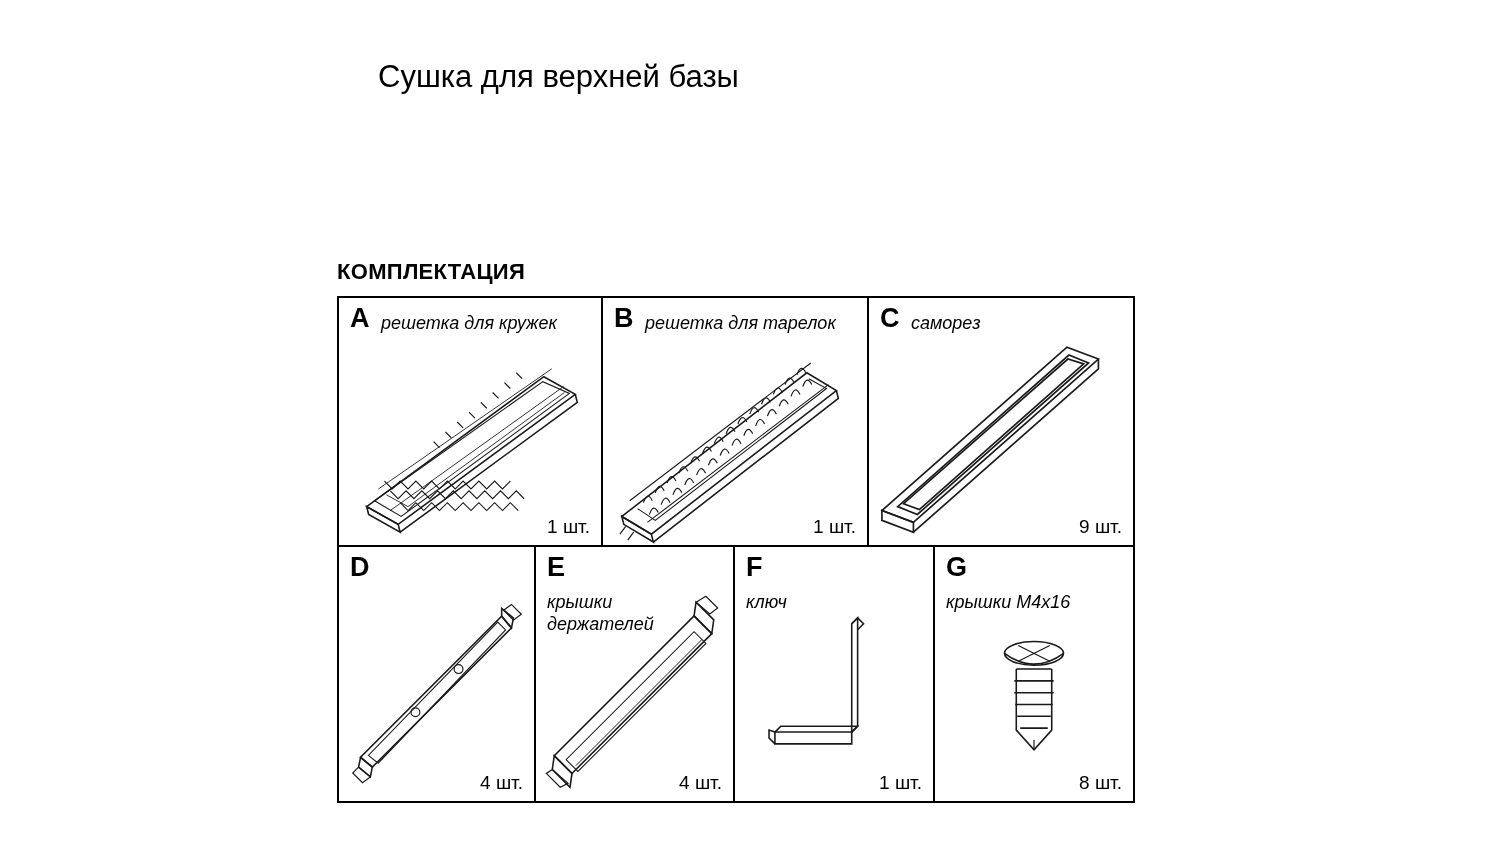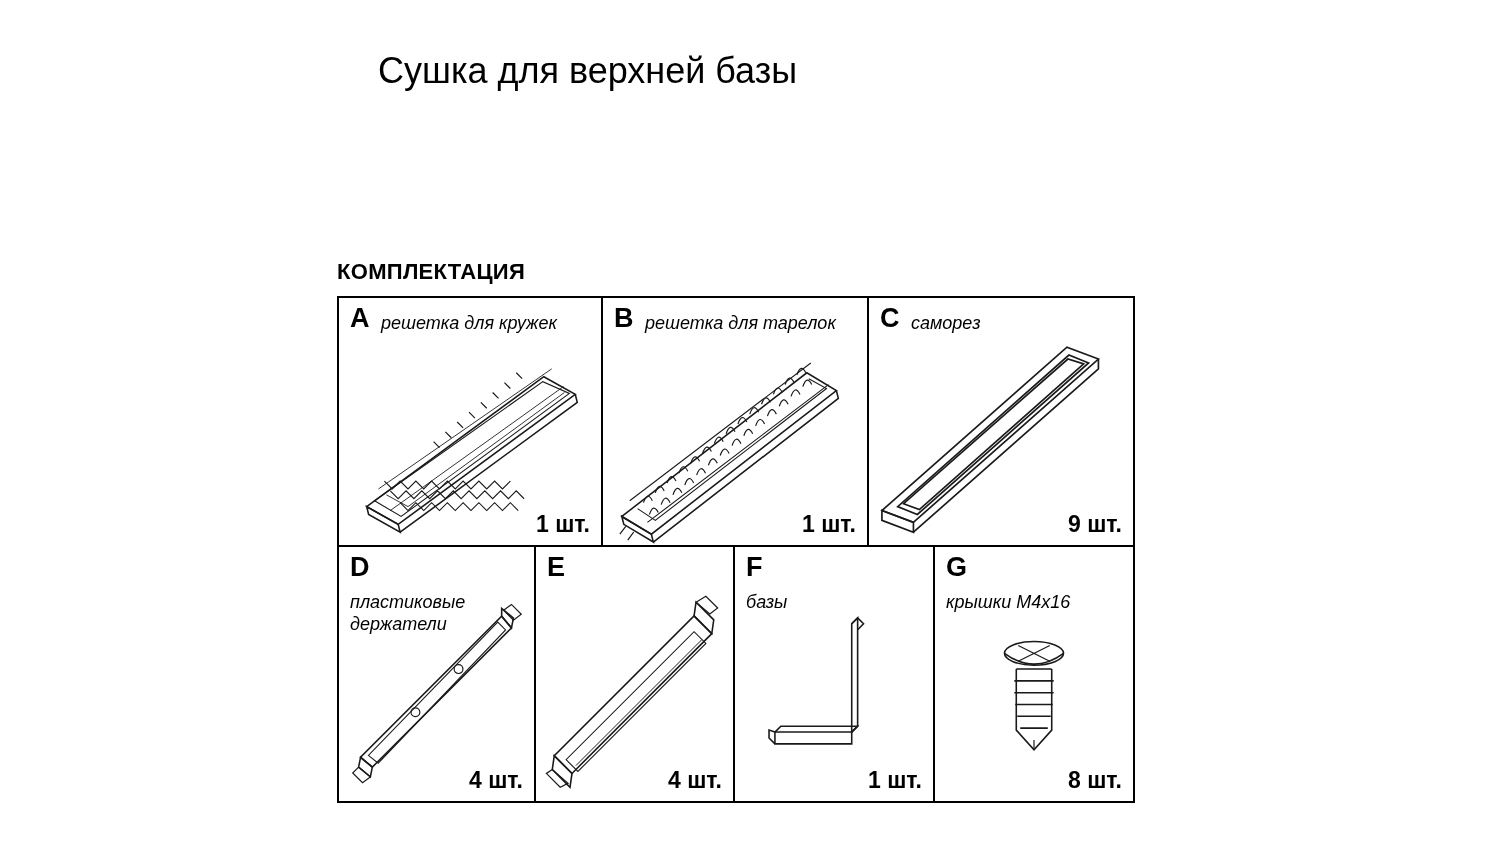--- a/index.html
+++ b/index.html
@@ -23,24 +23,24 @@
     top: 42px;
     width: 1000px;
   }
   .title-line {
     font-size: 38px;
     font-weight: bold;
     line-height: 1.22;
     letter-spacing: 0.2px;
   }
   .subtitle {
-    font-size: 36px;
+    font-size: 31px;
     font-weight: normal;
     line-height: 1.25;
-    margin-top: 6px;
+    margin-top: 16px;
   }
 
   
   .section-heading {
     position: absolute;
     left: 337px;
     top: 259px;
     font-size: 22px;
     font-weight: bold;
     letter-spacing: 0.3px;
@@ -98,22 +98,21 @@
   }
   .row-2 .cell-label {
     left: 11px;
     top: 44px;
     width: 180px;
   }
   .cell-qty {
     position: absolute;
     right: 11px;
     bottom: 7px;
-    font-size: 23px;
-    font-weight: bold;
+    font-size: 19px;
   }
   .art {
     position: absolute;
     left: 0;
     top: 0;
     width: 100%;
     height: 100%;
     pointer-events: none;
   }
 </style>
@@ -192,56 +191,56 @@
         </g>
       </svg>
       <div class="cell-qty">9 шт.</div>
     </div>
   </div>
 
   <div class="row row-2">
 
     <div class="cell d">
       <div class="cell-letter">D</div>
-      <div class="cell-label" style="white-space:pre-line">пластиковые
-держатели</div>
       <svg class="art" viewBox="0 0 199 258">
         <g fill="none" stroke="#1a1a1a" stroke-width="1.6">
           <path d="M22 214 L34 224 L176 82 L166 70 Z"></path>
           <path d="M22 214 L20 224 L32 234 L34 224 Z"></path>
           <path d="M176 82 L178 72 L166 62 L166 70 Z"></path>
           <path d="M30 212 L40 220 L170 84 L162 76 Z" stroke-width="1.1"></path>
           <circle cx="78" cy="168" r="4.5" stroke-width="1.2"></circle>
           <circle cx="122" cy="124" r="4.5" stroke-width="1.2"></circle>
           <path d="M20 224 l-6 6 l10 10 l8 -6 Z" stroke-width="1.2"></path>
           <path d="M168 64 l8 -6 l10 10 l-8 6 Z" stroke-width="1.2"></path>
         </g>
       </svg>
       <div class="cell-qty">4 шт.</div>
     </div>
 
     <div class="cell e">
       <div class="cell-letter">E</div>
+      <div class="cell-label" style="white-space:pre-line">крышки
+держателей</div>
       <svg class="art" viewBox="0 0 199 258">
         <g fill="none" stroke="#1a1a1a" stroke-width="1.6">
           <path d="M18 212 L36 230 L178 88 L160 70 Z"></path>
           <path d="M18 212 L16 226 L34 244 L36 230 Z"></path>
           <path d="M178 88 L180 74 L162 56 L160 70 Z"></path>
           <path d="M30 216 L42 228 L172 98 L160 86 Z" stroke-width="1.1"></path>
           <path d="M40 222 L168 94" stroke-width="1"></path>
           <path d="M16 226 l-6 4 l14 14 l8 -4 Z" stroke-width="1.2"></path>
           <path d="M162 56 l10 -6 l12 12 l-8 6 Z" stroke-width="1.2"></path>
         </g>
       </svg>
       <div class="cell-qty">4 шт.</div>
     </div>
 
     <div class="cell f">
       <div class="cell-letter">F</div>
-      <div class="cell-label">базы</div>
+      <div class="cell-label">ключ</div>
       <svg class="art" viewBox="0 0 200 258">
         <g fill="none" stroke="#1a1a1a" stroke-width="1.6">
           <path d="M40 188 L40 200 L118 200 L118 188 Z"></path>
           <path d="M40 188 L46 182 L124 182 L118 188"></path>
           <path d="M118 188 L124 182 L124 72 L118 78 Z"></path>
           <path d="M118 78 L124 72 L130 78 L124 84"></path>
           <path d="M40 200 L34 194 L34 186 L40 188"></path>
         </g>
       </svg>
       <div class="cell-qty">1 шт.</div>

